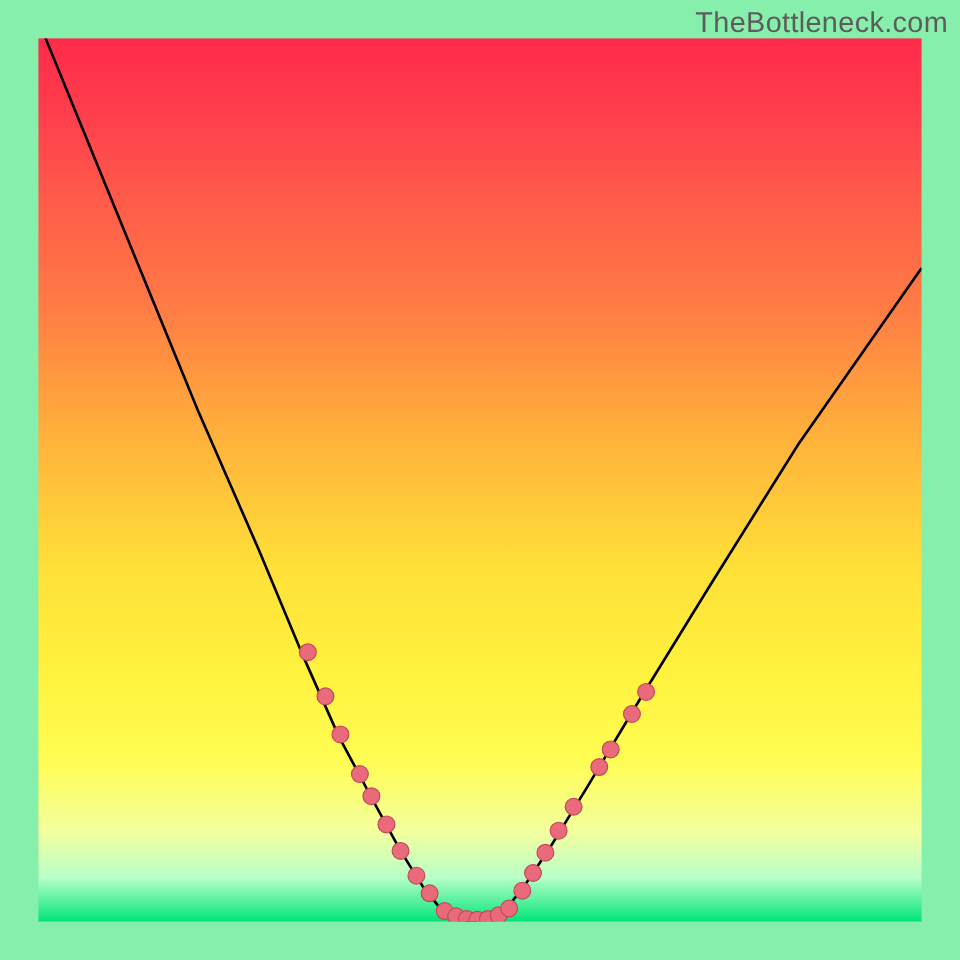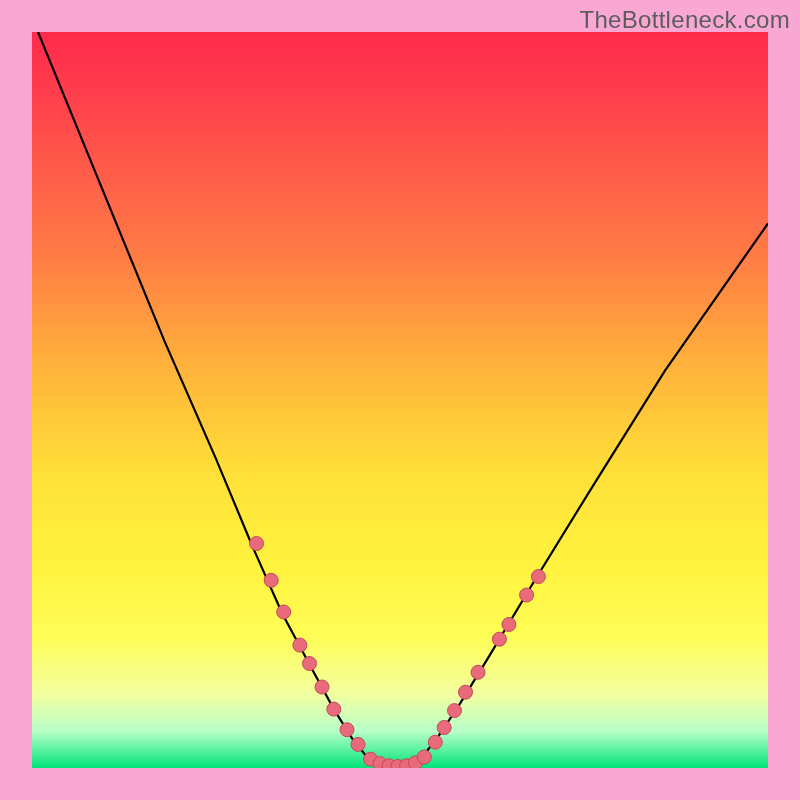--- a/index.html
+++ b/index.html
@@ -9,21 +9,21 @@
     height: 800px;
     background: #000;
     overflow: hidden;
   }
   .frame {
     position: absolute;
     left: 0;
     top: 0;
     width: 800px;
     height: 800px;
-    background: #f9a8d4;
+    background: #86efac;
   }
   .plot {
     position: absolute;
     left: 32px;
     top: 32px;
     width: 736px;
     height: 736px;
     background: linear-gradient(to bottom,
       #ff2a4a 0%,
       #ff3d4d 8%,

